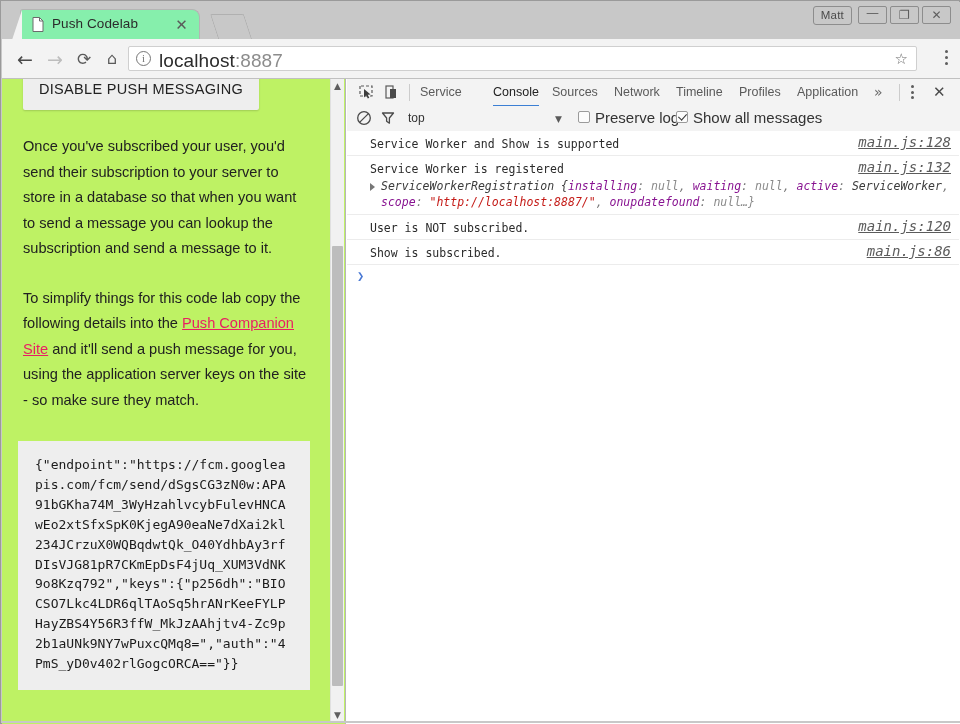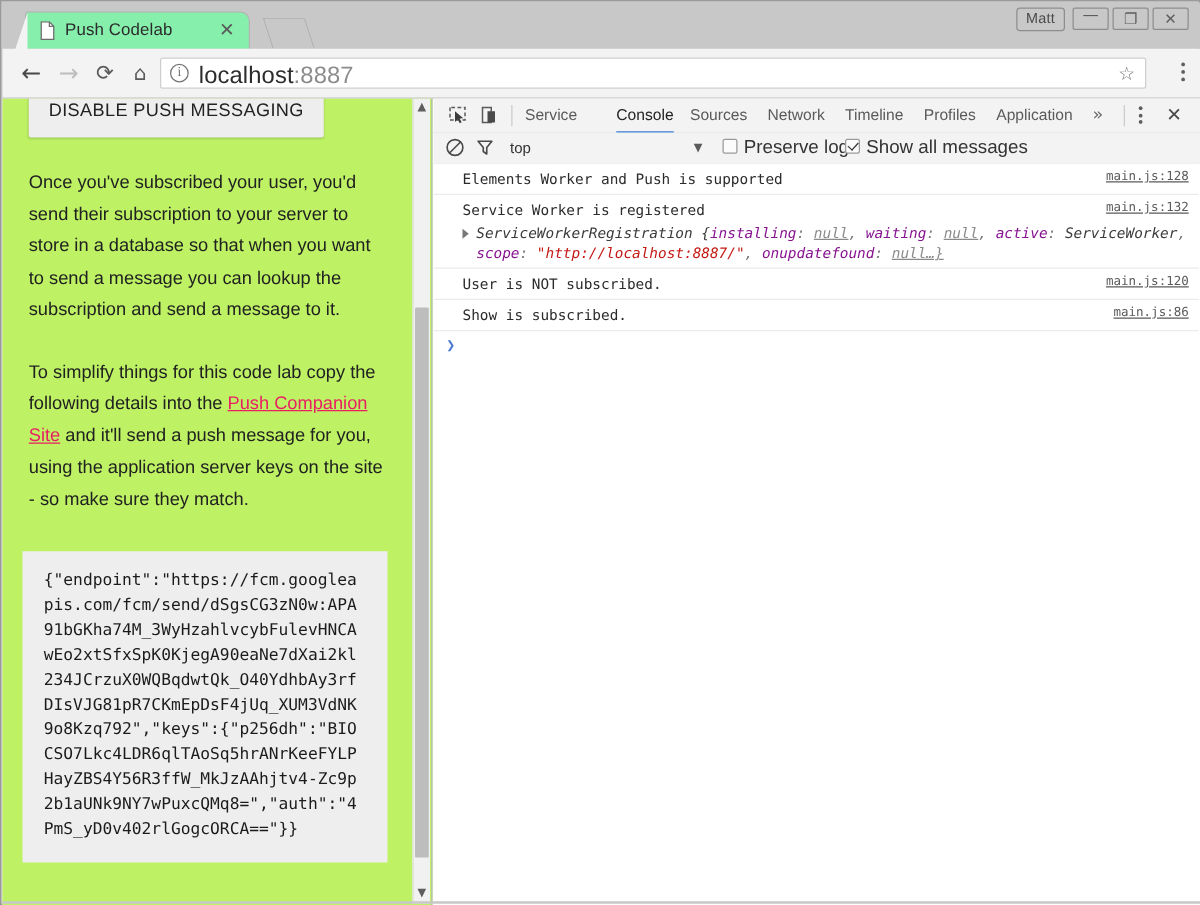--- a/index.html
+++ b/index.html
@@ -459,25 +459,26 @@
     margin-left: 23px;
     font-family: "DejaVu Sans Mono", monospace;
     font-size: 11.5px;
     line-height: 16px;
     color: #2b2b2b;
   }
   .msg-src {
     position: absolute;
     right: 9px; top: 3px;
     font-family: "DejaVu Sans Mono", monospace;
-    font-size: 10px;
+    font-size: 14px;
     line-height: 16px;
     color: #5b5b5b;
     text-decoration: underline;
     cursor: pointer;
+    font-style: italic;
   }
   .obj-line {
     position: relative;
     margin: 1px 0 1px 23px;
     font-family: "DejaVu Sans Mono", monospace;
     font-size: 11.5px;
     line-height: 16px;
     font-style: italic;
     color: #7a7a7a;
     padding-left: 11px;
@@ -486,21 +487,21 @@
     position: absolute;
     left: 0; top: 5px;
     width: 0; height: 0;
     border-left: 5px solid #777777;
     border-top: 4px solid transparent;
     border-bottom: 4px solid transparent;
     cursor: pointer;
   }
   .ck-name { color: #881391; }
   .ck-cls  { color: #3b3b3b; }
-  .ck-null { color: #8a8a8a; text-decoration: underline; }
+  .ck-null { color: #8a8a8a; }
   .ck-str  { color: #c41a16; }
   .prompt {
     position: relative;
     height: 20px;
     padding-top: 3px;
   }
   .prompt-caret {
     position: absolute;
     left: 10px; top: 3px;
     color: #4a79d4;
@@ -640,21 +641,21 @@
         <span class="fb-cb" id="cb-preserve"></span>
         <span class="fb-lab" id="lab-preserve">Preserve log</span>
 
         <span class="fb-cb checked" id="cb-showall"></span>
         <span class="fb-lab" id="lab-showall">Show all messages</span>
       </div>
 
       <div class="console">
 
         <div class="msg">
-          <span class="msg-text">Elements Worker and Push is supported</span>
+          <span class="msg-text">Service Worker and Show is supported</span>
           <span class="msg-src">main.js:128</span>
         </div>
 
         <div class="msg">
           <span class="msg-text">Service Worker is registered</span>
           <span class="msg-src">main.js:132</span>
           <div class="obj-line">
             <span class="obj-tri"></span><span class="ck-cls">ServiceWorkerRegistration</span><span class="ck-cls"> {</span><span class="ck-name">installing</span><span>: </span><span class="ck-null">null</span><span>, </span><span class="ck-name">waiting</span><span>: </span><span class="ck-null">null</span><span>, </span><span class="ck-name">active</span><span>: </span><span class="ck-cls">ServiceWorker</span><span>,</span>
             <span> </span><span class="ck-name">scope</span><span>: </span><span class="ck-str">"http://localhost:8887/"</span><span>, </span><span class="ck-name">onupdatefound</span><span>: </span><span class="ck-null">null…}</span>
           </div>

